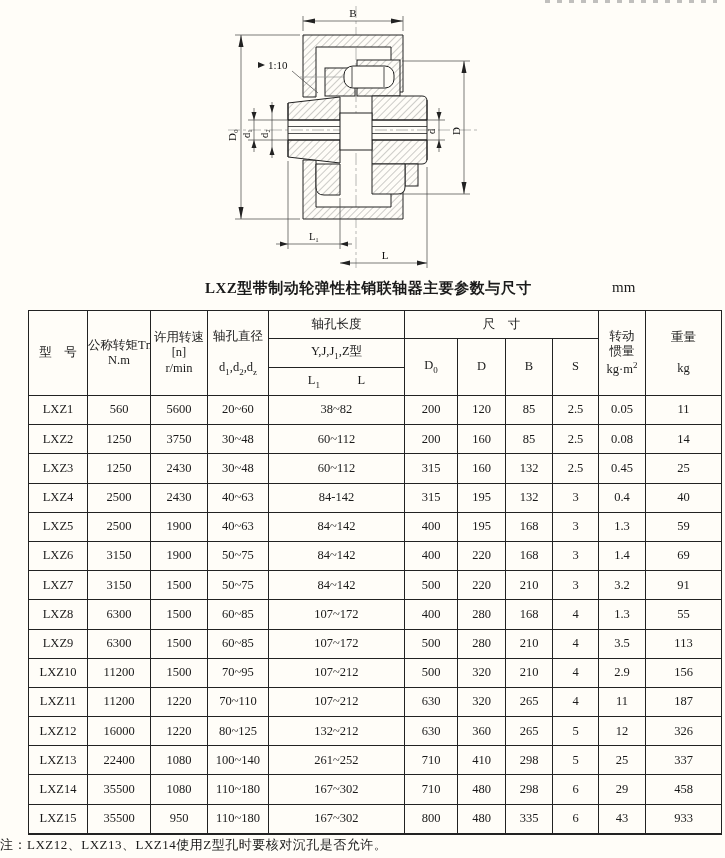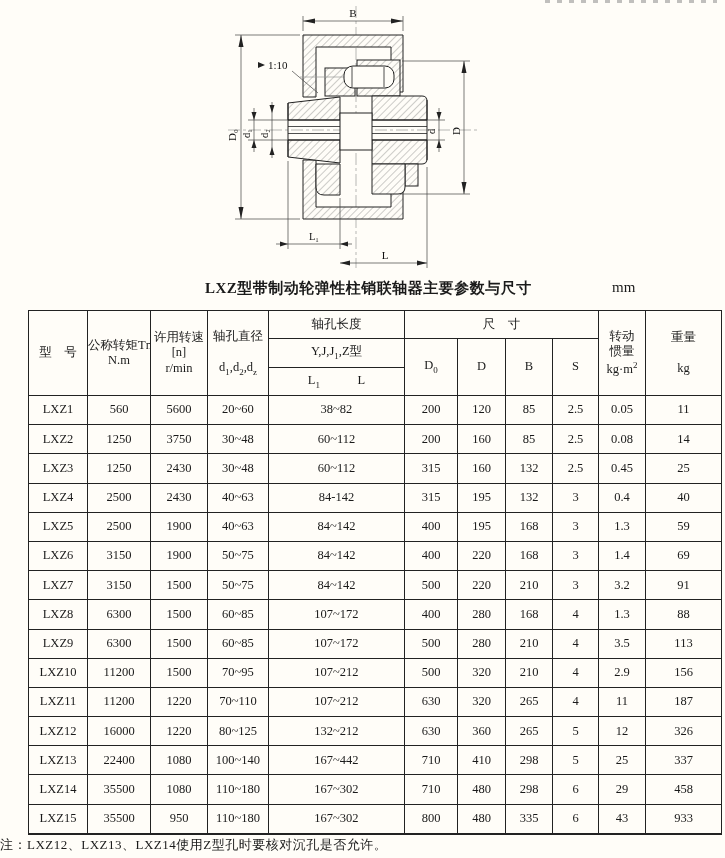--- a/index.html
+++ b/index.html
@@ -311,21 +311,21 @@
           <td>LXZ8</td>
           <td>6300</td>
           <td>1500</td>
           <td>60~85</td>
           <td>107~172</td>
           <td>400</td>
           <td>280</td>
           <td>168</td>
           <td>4</td>
           <td>1.3</td>
-          <td>88</td>
+          <td>55</td>
         </tr>
         <tr>
           <td>LXZ9</td>
           <td>6300</td>
           <td>1500</td>
           <td>60~85</td>
           <td>107~172</td>
           <td>500</td>
           <td>280</td>
           <td>210</td>
@@ -370,21 +370,21 @@
           <td>265</td>
           <td>5</td>
           <td>12</td>
           <td>326</td>
         </tr>
         <tr>
           <td>LXZ13</td>
           <td>22400</td>
           <td>1080</td>
           <td>100~140</td>
-          <td>167~442</td>
+          <td>261~252</td>
           <td>710</td>
           <td>410</td>
           <td>298</td>
           <td>5</td>
           <td>25</td>
           <td>337</td>
         </tr>
         <tr>
           <td>LXZ14</td>
           <td>35500</td>

